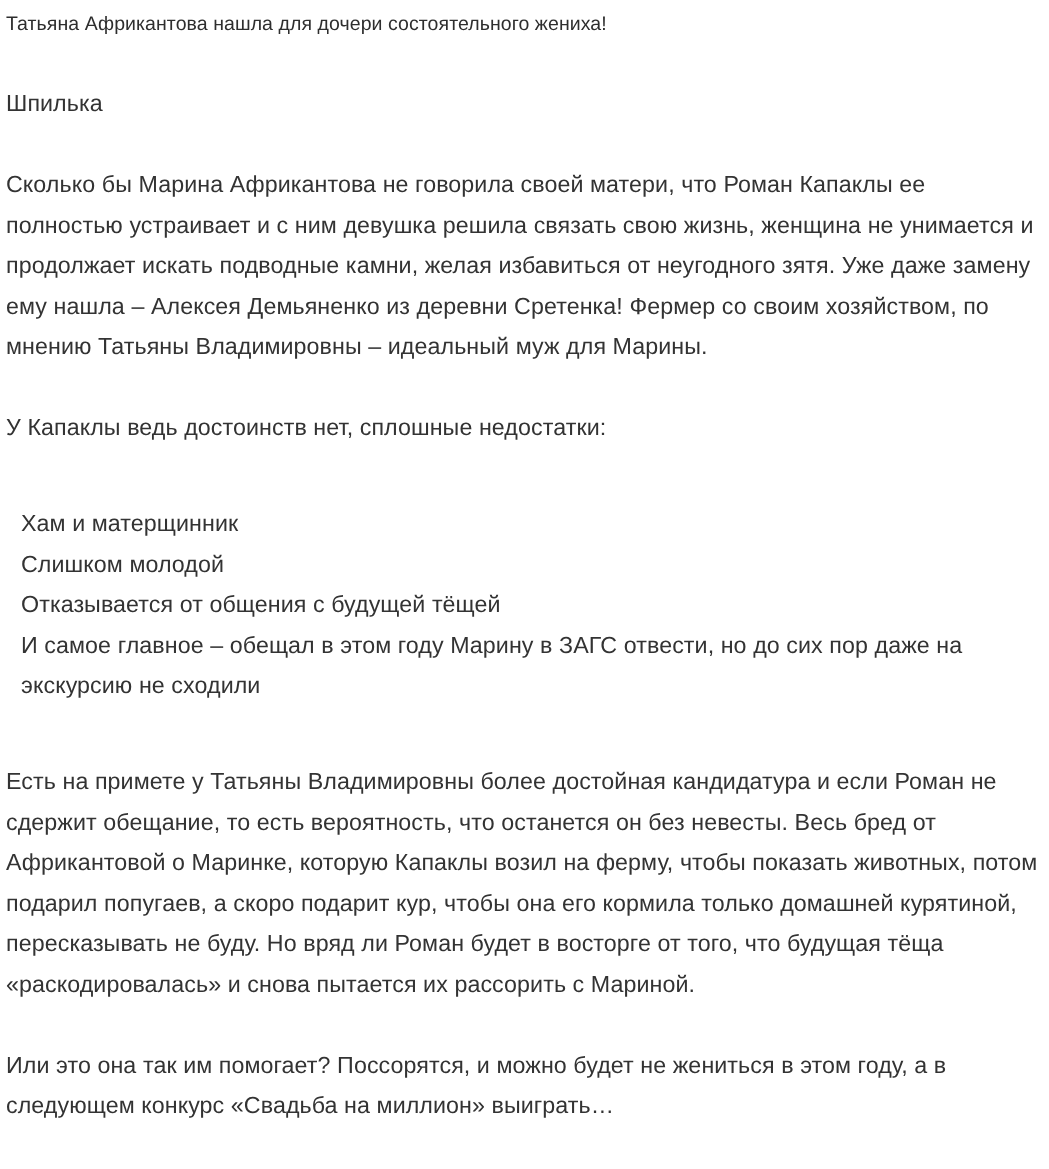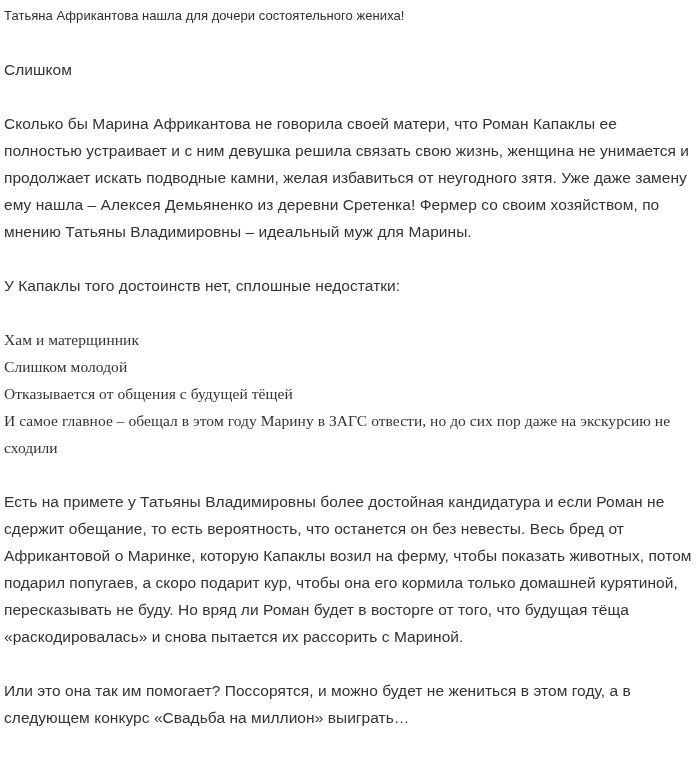--- a/index.html
+++ b/index.html
@@ -36,52 +36,51 @@
     color: #333333;
     margin: 0;
     padding: 0;
     letter-spacing: 0.05px;
     text-align: left;
   }
   .gap {
     height: 27px;
   }
   .list {
-    margin: 0;
+    margin: 10px;
     padding: 0;
     list-style: none;
-    font-family: Liberation Serif, serif;
   }
   .list-item {
     font-size: 15.5px;
     line-height: 27px;
     color: #333333;
     margin: 0;
     padding: 0;
     letter-spacing: 0.05px;
   }
 </style>
 </head>
 <body>
 
 <div class="article">
 
   <h1 class="headline">Татьяна Африкантова нашла для дочери состоятельного жениха!</h1>
 
   <div class="gap"></div>
 
-  <p class="para">Слишком</p>
+  <p class="para">Шпилька</p>
 
   <div class="gap"></div>
 
   <p class="para">Сколько бы Марина Африкантова не говорила своей матери, что Роман Капаклы ее полностью устраивает и с ним девушка решила связать свою жизнь, женщина не унимается и продолжает искать подводные камни, желая избавиться от неугодного зятя. Уже даже замену ему нашла – Алексея Демьяненко из деревни Сретенка! Фермер со своим хозяйством, по мнению Татьяны Владимировны – идеальный муж для Марины.</p>
 
   <div class="gap"></div>
 
-  <p class="para">У Капаклы того достоинств нет, сплошные недостатки:</p>
+  <p class="para">У Капаклы ведь достоинств нет, сплошные недостатки:</p>
 
   <div class="gap"></div>
 
   <ul class="list">
     <li class="list-item">Хам и матерщинник</li>
     <li class="list-item">Слишком молодой</li>
     <li class="list-item">Отказывается от общения с будущей тёщей</li>
     <li class="list-item">И самое главное – обещал в этом году Марину в ЗАГС отвести, но до сих пор даже на экскурсию не сходили</li>
   </ul>
 

